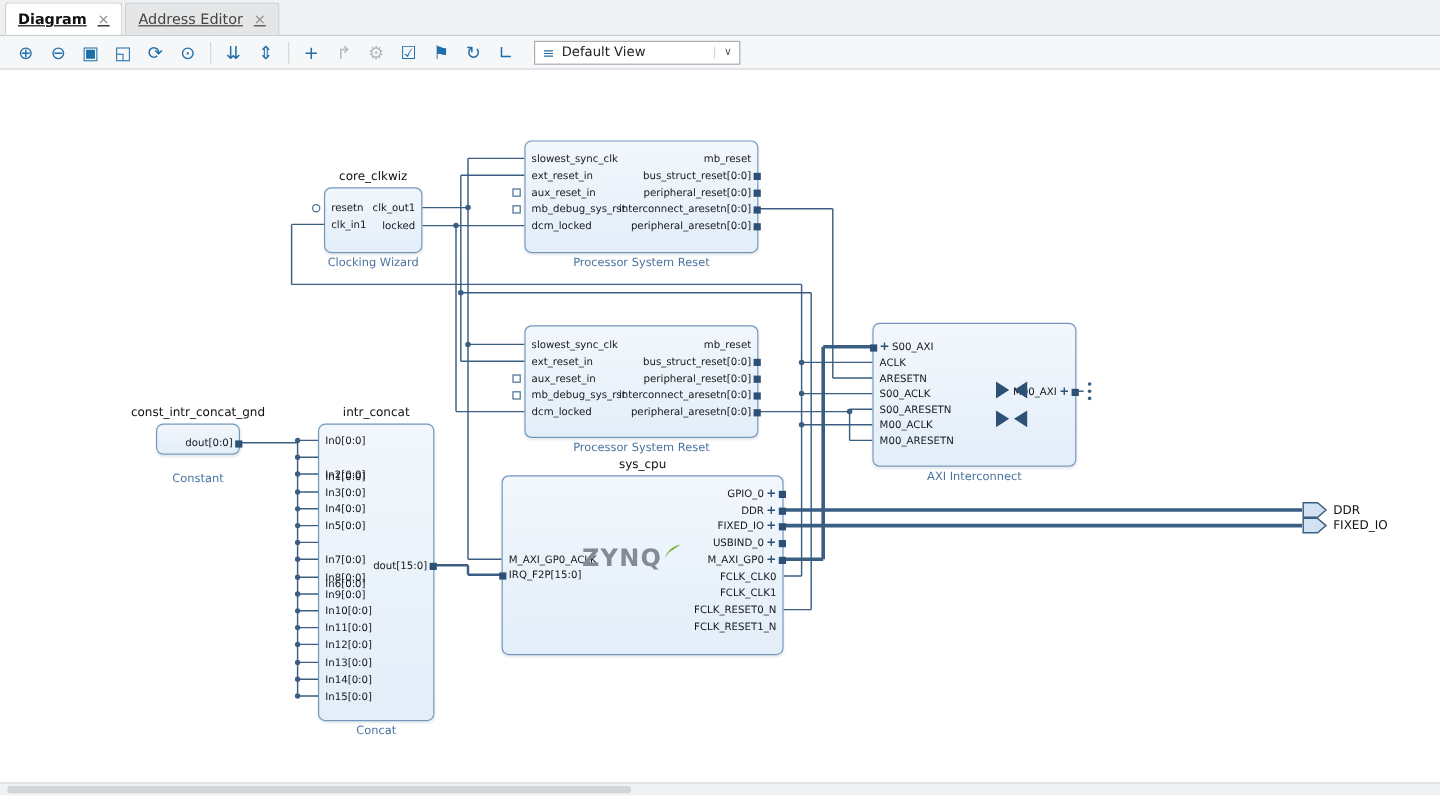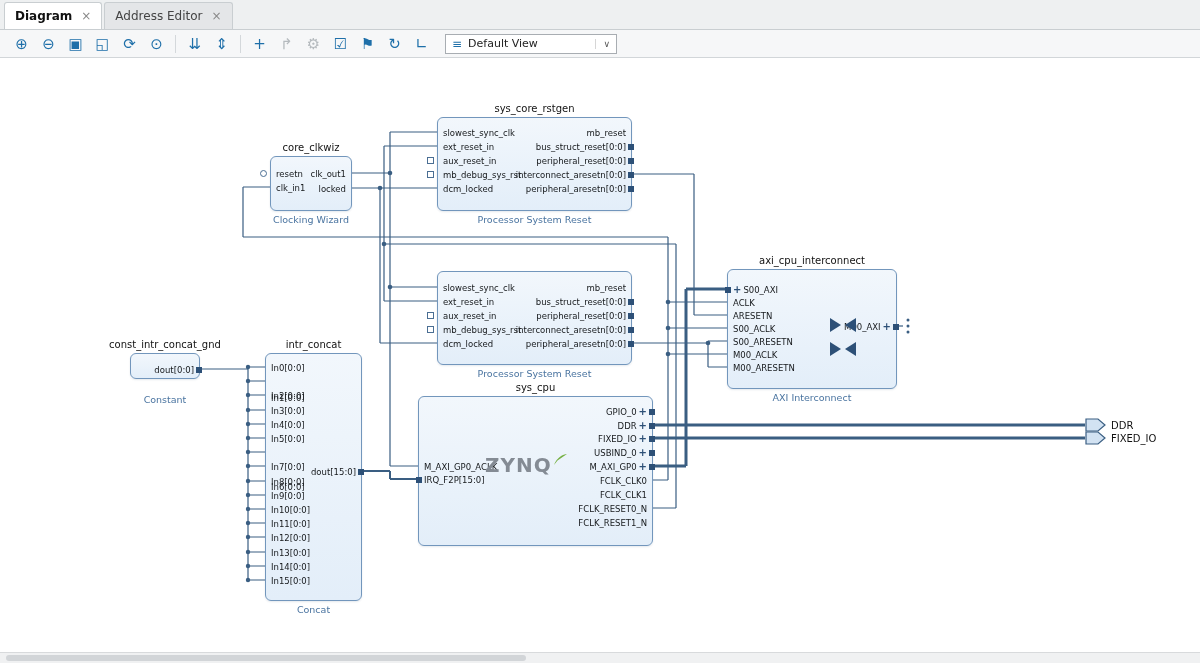--- a/index.html
+++ b/index.html
@@ -5,21 +5,21 @@
   html,body{margin:0;padding:0;}
   body{
     width:1200px;height:663px;position:relative;overflow:hidden;
     font-family:"DejaVu Sans","Liberation Sans",sans-serif;
     background:#ffffff;
   }
   
   .tabbar{position:absolute;top:0;left:0;right:0;height:30px;background:#eef0f1;
     border-bottom:1px solid #c9ced1;display:flex;align-items:flex-end;padding-left:4px;box-sizing:border-box;}
   .tab{height:26px;display:flex;align-items:center;gap:9px;padding:0 10px;font-size:12px;color:#444;
-    border:1px solid #c9ced1;border-bottom:none;background:#e4e6e8;margin-right:2px;border-radius:3px 3px 0 0;cursor:pointer;}
+    border:1px solid #c9ced1;border-bottom:none;background:#e4e6e8;margin-right:2px;border-radius:3px 3px 0 0;cursor:pointer;text-decoration:underline;}
   .tab.active{background:#ffffff;color:#111;font-weight:bold;}
   .tclose{color:#888;font-size:12px;font-weight:normal;cursor:pointer;}
   
   .toolbar{position:absolute;top:30px;left:0;right:0;height:28px;background:#f6f7f8;
     border-bottom:1px solid #d2d6d9;display:flex;align-items:center;padding:0 8px;box-sizing:border-box;}
   .ticon{background:none;border:none;color:#1e6fa9;font-size:15px;width:27px;height:22px;line-height:22px;
     text-align:center;padding:0;cursor:pointer;font-family:inherit;}
   .ticon.dim{color:#b5babe;cursor:default;}
   .tsep{width:1px;height:18px;background:#d4d8db;margin:0 5px;display:inline-block;}
   .viewsel{margin-left:10px;width:172px;height:20px;border:1px solid #a8adb2;background:#fff;display:flex;
@@ -160,21 +160,20 @@
           <span>clk_in1</span>
         </div>
         <div class="port right" style="top: 11px;">
           <span>clk_out1</span>
         </div>
         <div class="port right" style="top: 26px;">
           <span>locked</span>
         </div>
       </div>
       <div class="bcap" style="left: 210px; top: 155px; width: 202px;">Clocking Wizard</div>
-      <div class="btitle" style="left: 377px; top: 44px; width: 315px;">sys_core_rstgen</div>
       <div class="bbox" style="left: 437px; top: 58px; width: 195px; height: 94px;">
         <div class="port left" style="top: 9px;">
           <span>slowest_sync_clk</span>
         </div>
         <div class="port left" style="top: 23px;">
           <span>ext_reset_in</span>
         </div>
         <div class="port left" style="top: 37px;">
           <span>aux_reset_in</span>
         </div>
@@ -239,21 +238,20 @@
         <div class="port right" style="top: 52px;">
           <span>interconnect_aresetn[0:0]</span>
         </div>
         <div class="psq" style="top: 55px; right: -3px;"></div>
         <div class="port right" style="top: 66px;">
           <span>peripheral_aresetn[0:0]</span>
         </div>
         <div class="psq" style="top: 69px; right: -3px;"></div>
       </div>
       <div class="bcap" style="left: 377px; top: 309px; width: 315px;">Processor System Reset</div>
-      <div class="btitle" style="left: 667px; top: 196px; width: 290px;">axi_cpu_interconnect</div>
       <div class="bbox" style="left: 727px; top: 210px; width: 170px; height: 120px;">
         <div class="port left" style="top: 14px;">
           <span class="plus">+</span>
           <span>S00_AXI</span>
         </div>
         <div class="psq" style="top: 17px; left: -3px;"></div>
         <div class="port left" style="top: 27px;">
           <span>ACLK</span>
         </div>
         <div class="port left" style="top: 40px;">

